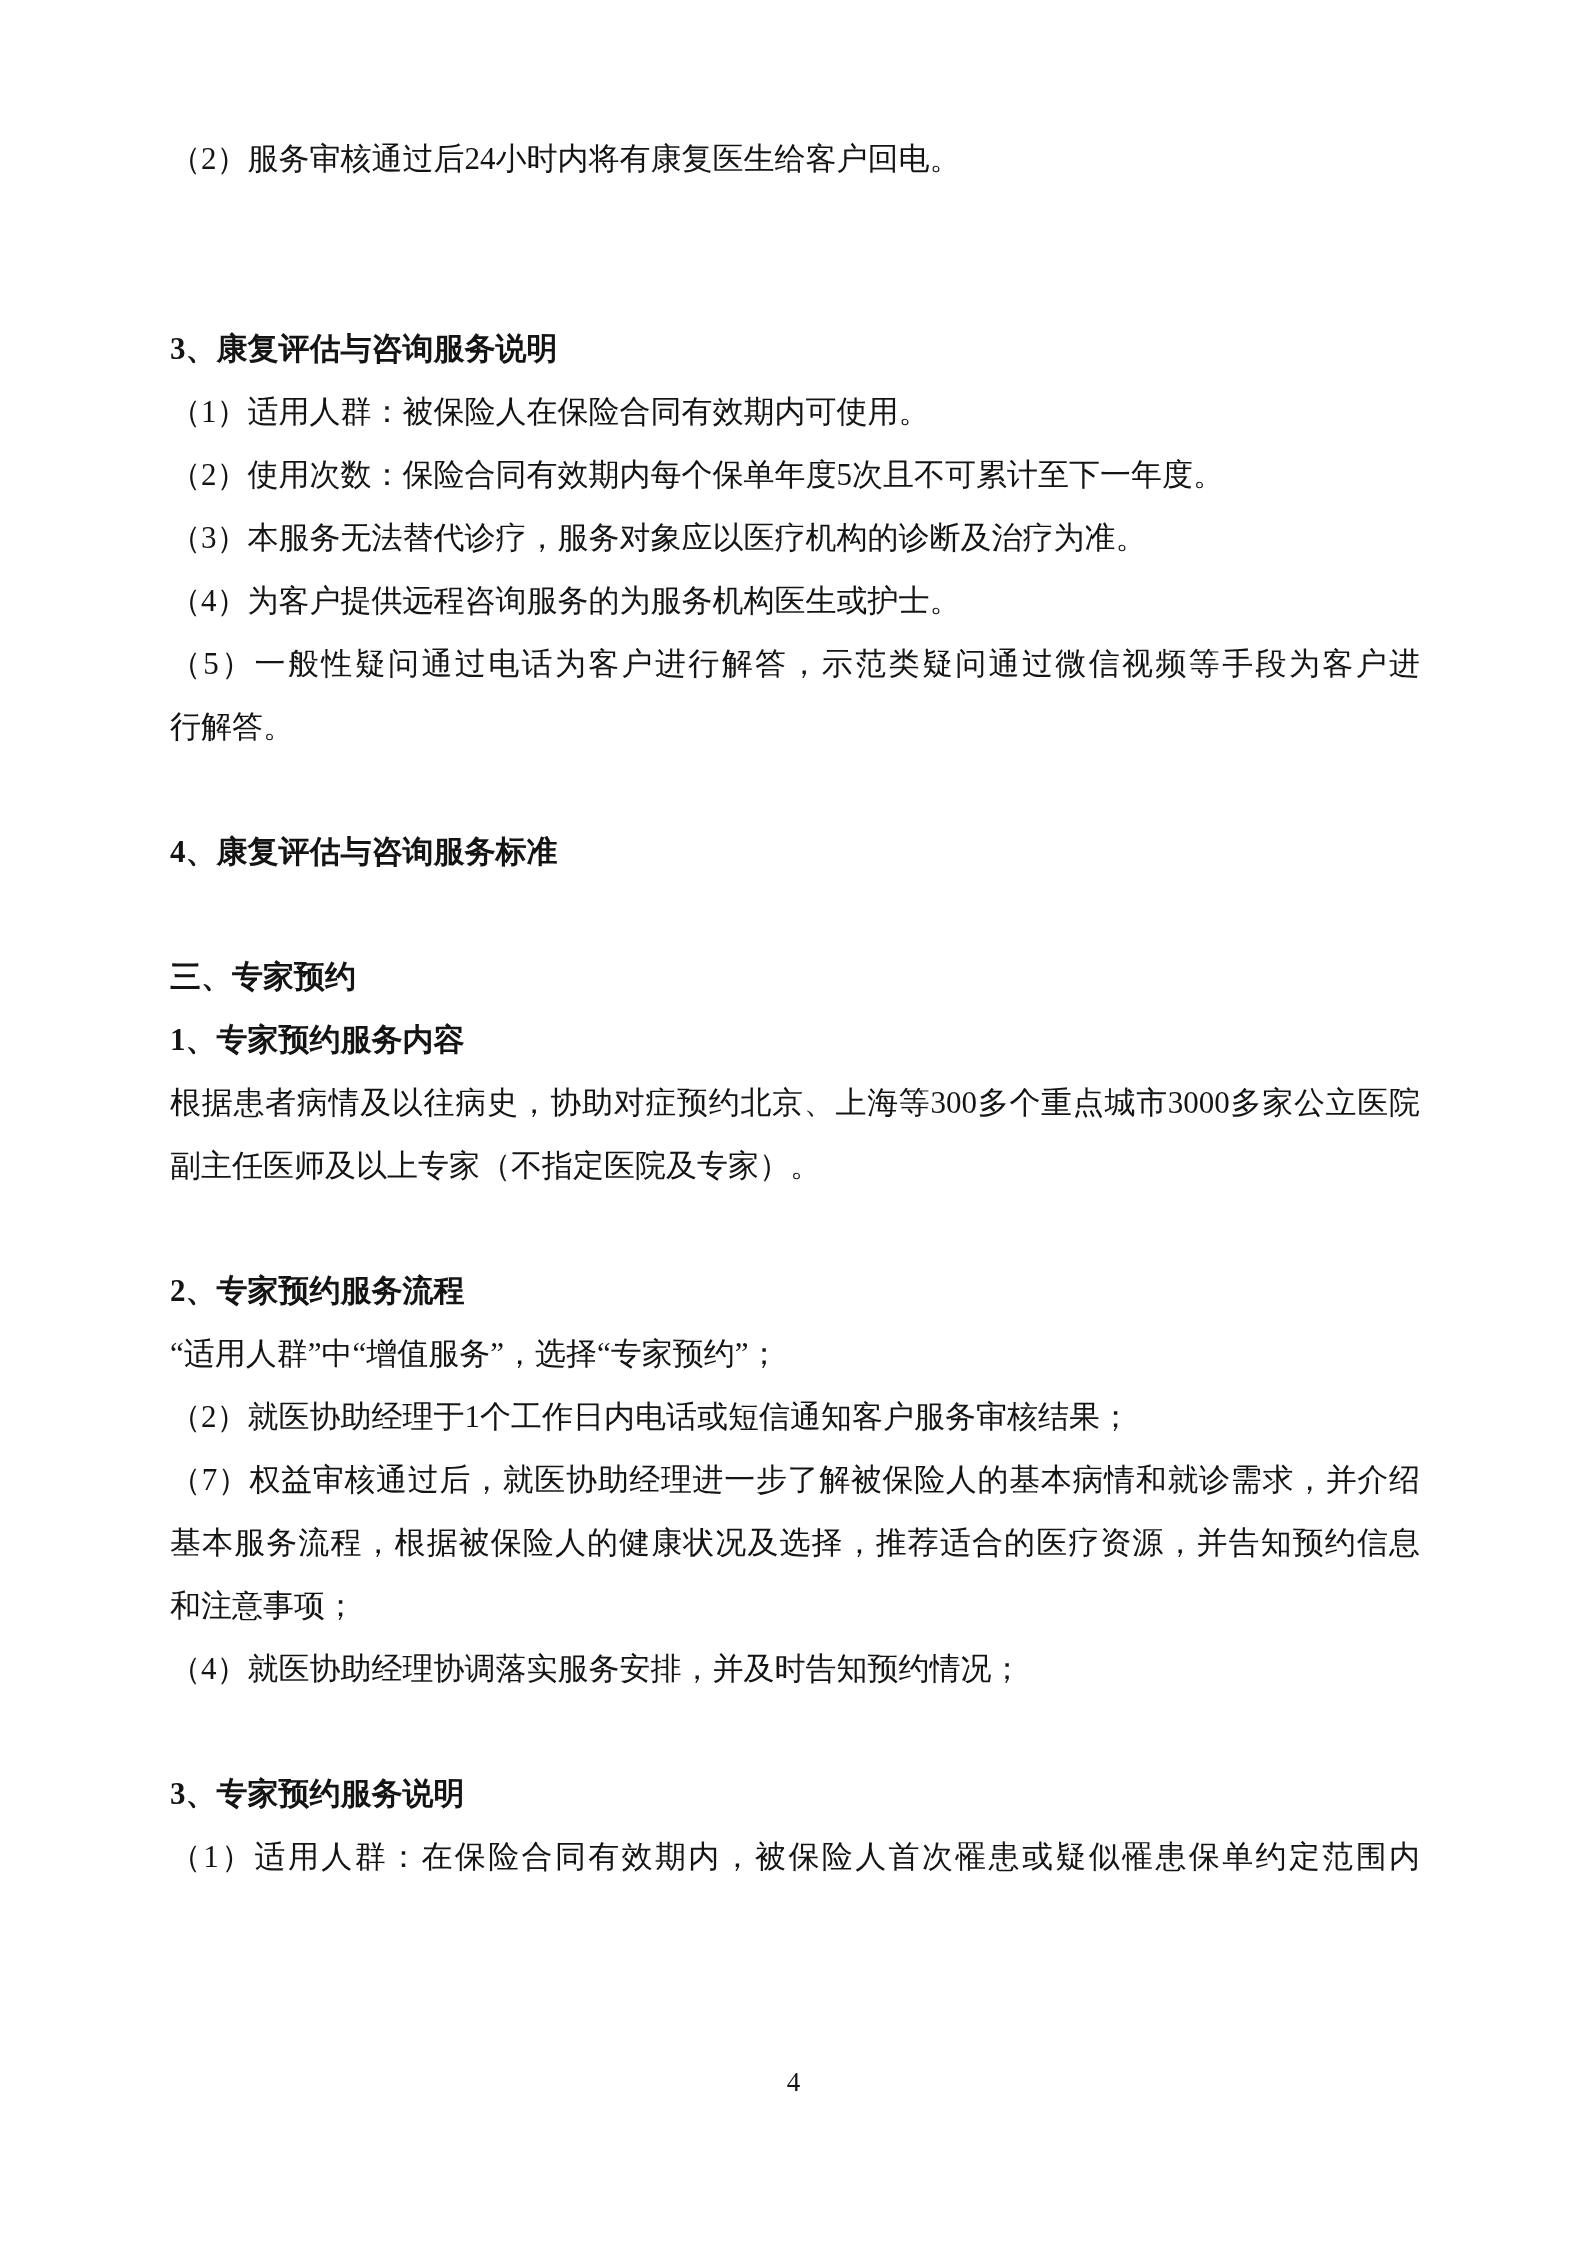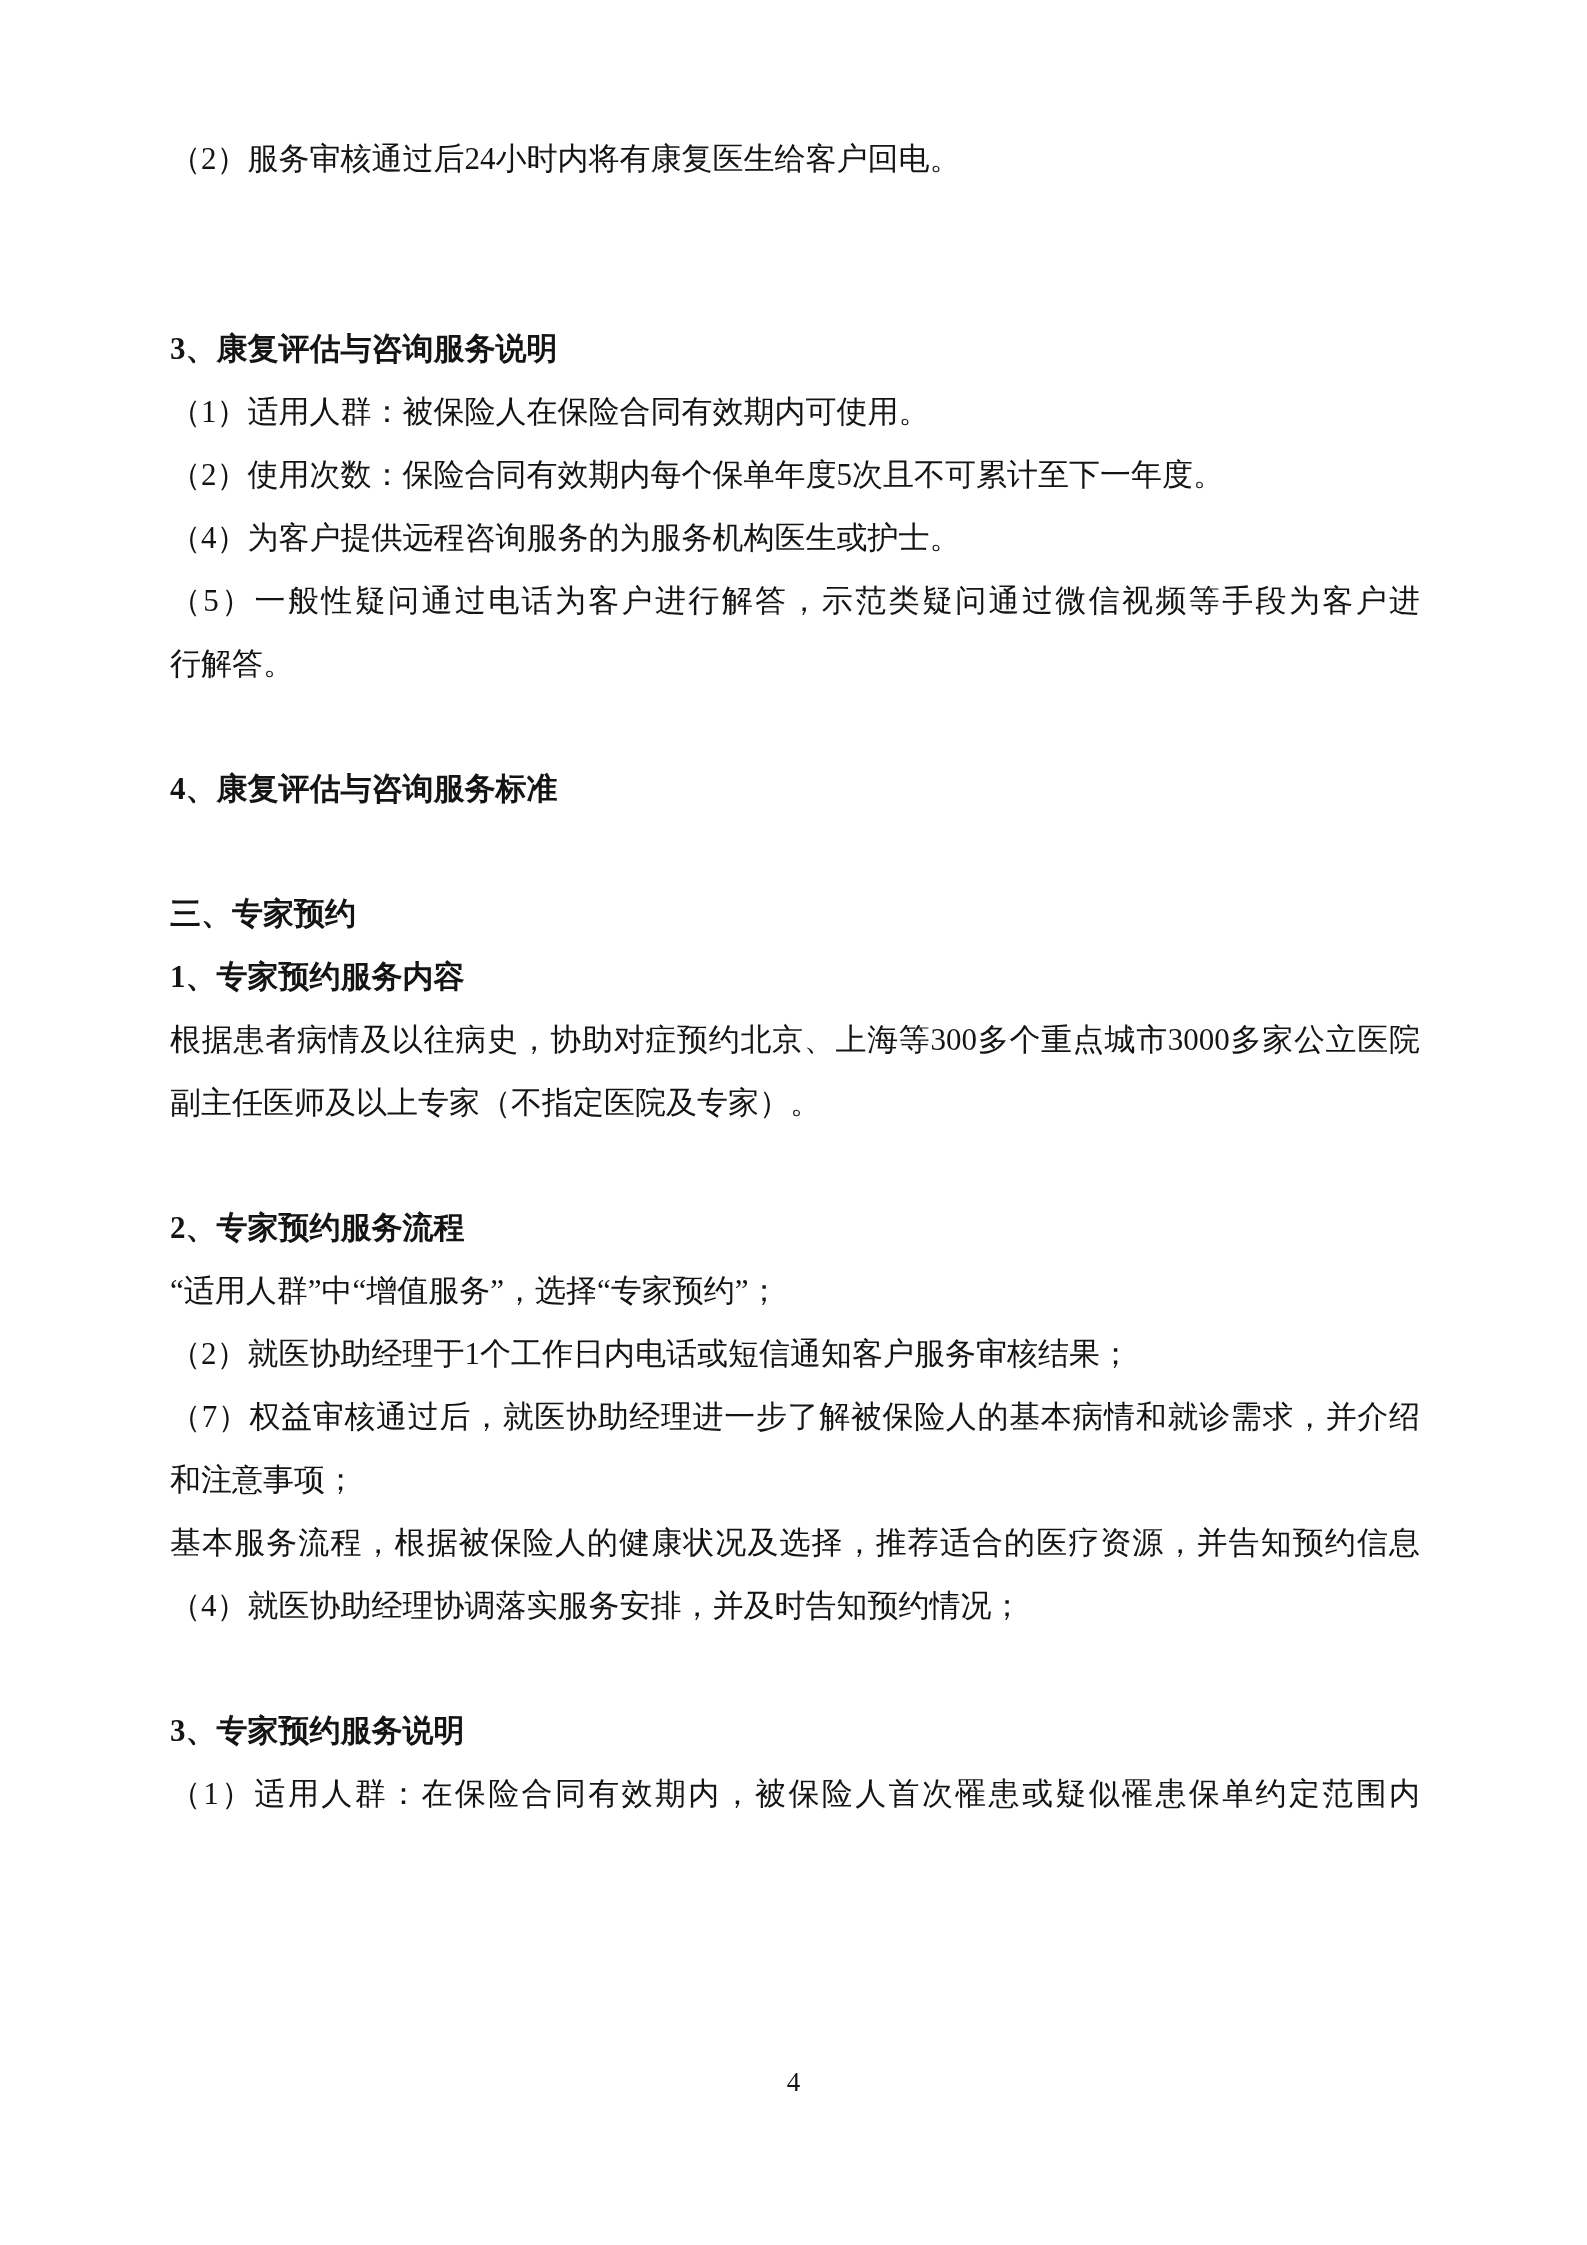--- a/index.html
+++ b/index.html
@@ -42,32 +42,33 @@
 </style>
 </head>
 <body>
 
 <div class="page">
   <div class="content">
     <p class="line">（2）服务审核通过后24小时内将有康复医生给客户回电。</p>
     <p class="line heading sp2">3、康复评估与咨询服务说明</p>
     <p class="line">（1）适用人群：被保险人在保险合同有效期内可使用。</p>
     <p class="line">（2）使用次数：保险合同有效期内每个保单年度5次且不可累计至下一年度。</p>
+    <p class="line">（3）本服务无法替代诊疗，服务对象应以医疗机构的诊断及治疗为准。</p>
     <p class="line">（4）为客户提供远程咨询服务的为服务机构医生或护士。</p>
     <p class="line fill">（5）一般性疑问通过电话为客户进行解答，示范类疑问通过微信视频等手段为客户进</p>
     <p class="line">行解答。</p>
     <p class="line heading sp1">4、康复评估与咨询服务标准</p>
     <p class="line heading sp1">三、专家预约</p>
     <p class="line heading">1、专家预约服务内容</p>
     <p class="line fill">根据患者病情及以往病史，协助对症预约北京、上海等300多个重点城市3000多家公立医院</p>
     <p class="line">副主任医师及以上专家（不指定医院及专家）。</p>
     <p class="line heading sp1">2、专家预约服务流程</p>
     <p class="line">“适用人群”中“增值服务”，选择“专家预约”；</p>
     <p class="line">（2）就医协助经理于1个工作日内电话或短信通知客户服务审核结果；</p>
     <p class="line fill">（7）权益审核通过后，就医协助经理进一步了解被保险人的基本病情和就诊需求，并介绍</p>
+    <p class="line fill">基本服务流程，根据被保险人的健康状况及选择，推荐适合的医疗资源，并告知预约信息</p>
     <p class="line">和注意事项；</p>
-    <p class="line fill">基本服务流程，根据被保险人的健康状况及选择，推荐适合的医疗资源，并告知预约信息</p>
     <p class="line">（4）就医协助经理协调落实服务安排，并及时告知预约情况；</p>
     <p class="line heading sp1">3、专家预约服务说明</p>
     <p class="line fill">（1）适用人群：在保险合同有效期内，被保险人首次罹患或疑似罹患保单约定范围内</p>
   </div>
   <div class="pagenum">4</div>
 </div>
 
 </body></html>

